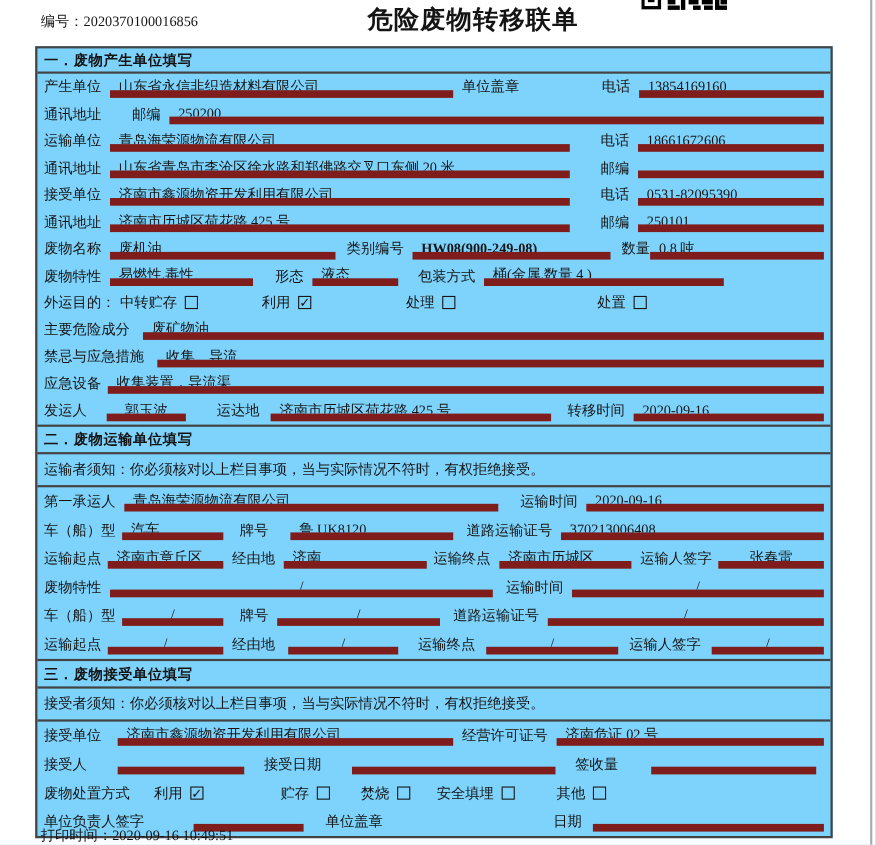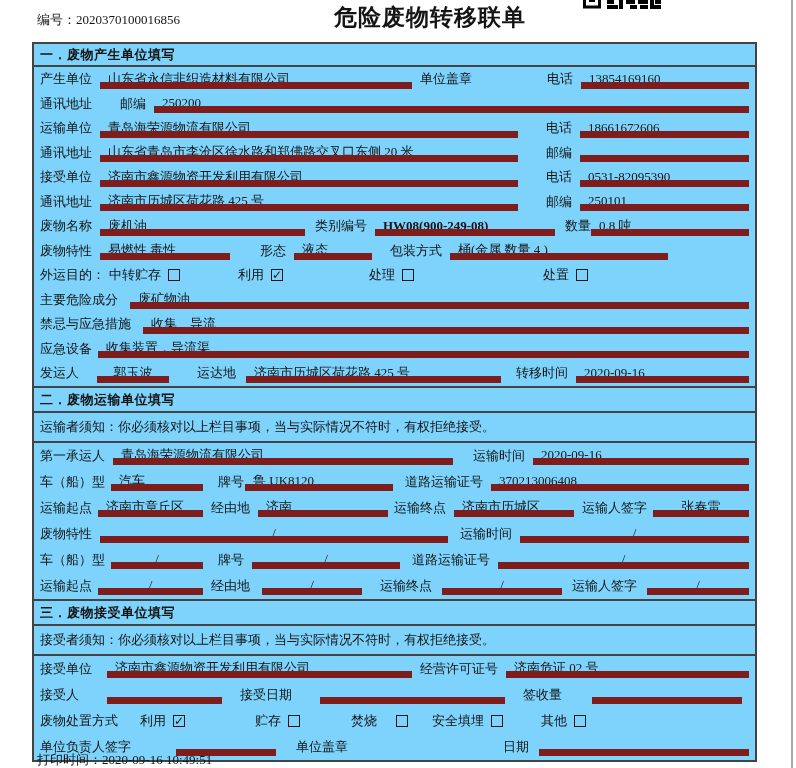--- a/index.html
+++ b/index.html
@@ -119,21 +119,21 @@
     <span class="u" style="width:205px;margin-left:8px;">废机油</span>
     <span class="lb" style="margin-left:10px;">类别编号</span>
     <span class="u" style="width:180px;margin-left:8px;font-weight:bold;">HW08(900-249-08)</span>
     <span class="lb" style="margin-left:10px;">数量</span>
     <span class="u fill" style="margin-left:0;">0.8 吨</span>
   </div>
 
   <div class="row s1row">
     <span class="lb">废物特性</span>
     <span class="u" style="width:130px;margin-left:8px;">易燃性,毒性</span>
-    <span class="lb" style="margin-left:30px;text-align:center;">形态</span>
+    <span class="lb" style="margin-left:20px;text-align:center;">形态</span>
     <span class="u" style="width:78px;margin-left:8px;">液态</span>
     <span class="lb" style="margin-left:18px;">包装方式</span>
     <span class="u" style="width:218px;margin-left:8px;">桶(金属,数量 4 )</span>
   </div>
 
   <div class="row s1row">
     <span class="lb">外运目的：</span>
     <span class="cb" style="margin-left:4px;">
       <span>中转贮存</span>
       <span class="box"></span>
@@ -183,21 +183,21 @@
     <span class="lb">第一承运人</span>
     <span class="u" style="width:340px;margin-left:8px;">青岛海荣源物流有限公司</span>
     <span class="lb" style="margin-left:20px;">运输时间</span>
     <span class="u fill" style="margin-left:8px;">2020-09-16</span>
   </div>
 
   <div class="row s2row">
     <span class="lb">车（船）型</span>
     <span class="u" style="width:92px;margin-left:6px;">汽车</span>
     <span class="lb" style="margin-left:15px;">牌号</span>
-    <span class="u" style="width:148px;margin-left:1px;">鲁 UK8120</span>
+    <span class="u" style="width:148px;margin-left:20px;">鲁 UK8120</span>
     <span class="lb" style="margin-left:12px;">道路运输证号</span>
     <span class="u fill" style="margin-left:8px;">370213006408</span>
   </div>
 
   <div class="row s2row">
     <span class="lb">运输起点</span>
     <span class="u" style="width:105px;margin-left:6px;">济南市章丘区</span>
     <span class="lb" style="margin-left:8px;">经由地</span>
     <span class="u" style="width:130px;margin-left:8px;">济南</span>
     <span class="lb" style="margin-left:6px;">运输终点</span>
@@ -255,21 +255,21 @@
   <div class="row s3row">
     <span class="lb">废物处置方式</span>
     <span class="cb" style="margin-left:22px;">
       <span>利用</span>
       <span class="box">✓</span>
     </span>
     <span class="cb" style="margin-left:70px;">
       <span>贮存</span>
       <span class="box"></span>
     </span>
-    <span class="cb" style="margin-left:51px;gap:12px;">
+    <span class="cb" style="margin-left:28px;">
       <span>焚烧</span>
       <span class="box"></span>
     </span>
     <span class="cb" style="margin-left:24px;">
       <span>安全填埋</span>
       <span class="box"></span>
     </span>
     <span class="cb" style="margin-left:38px;">
       <span>其他</span>
       <span class="box"></span>

